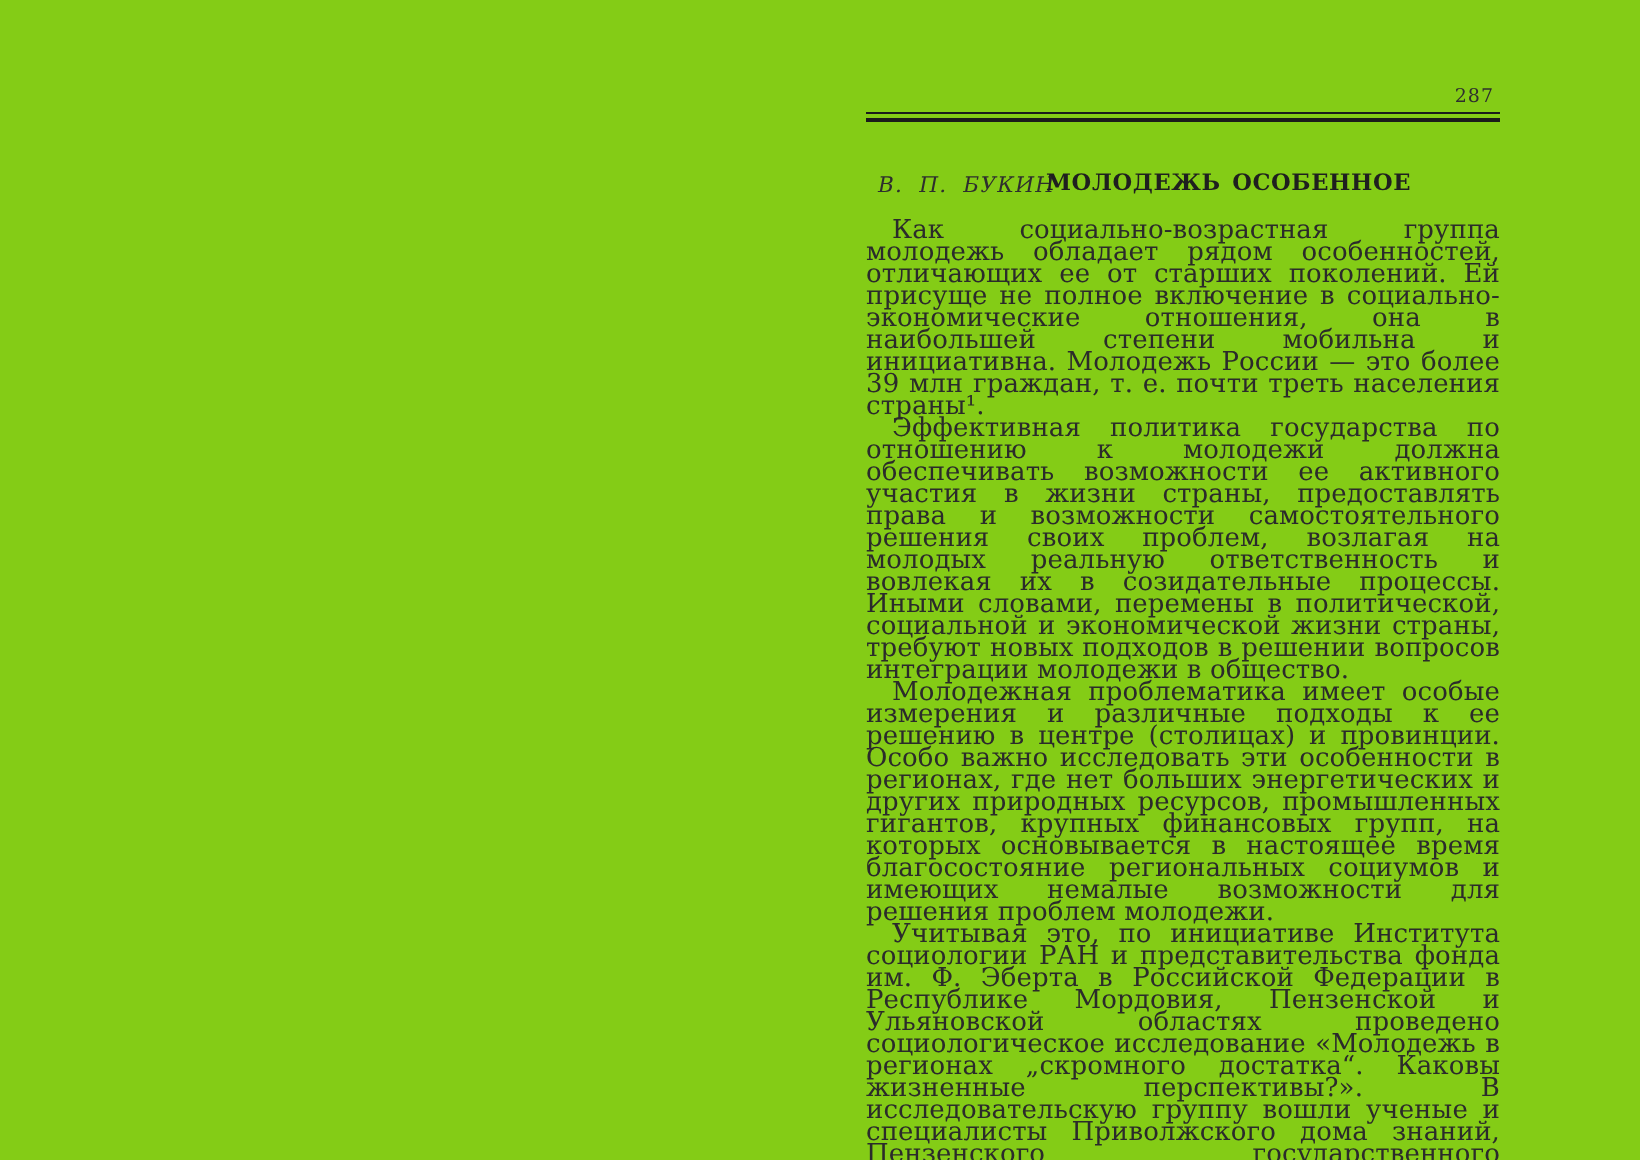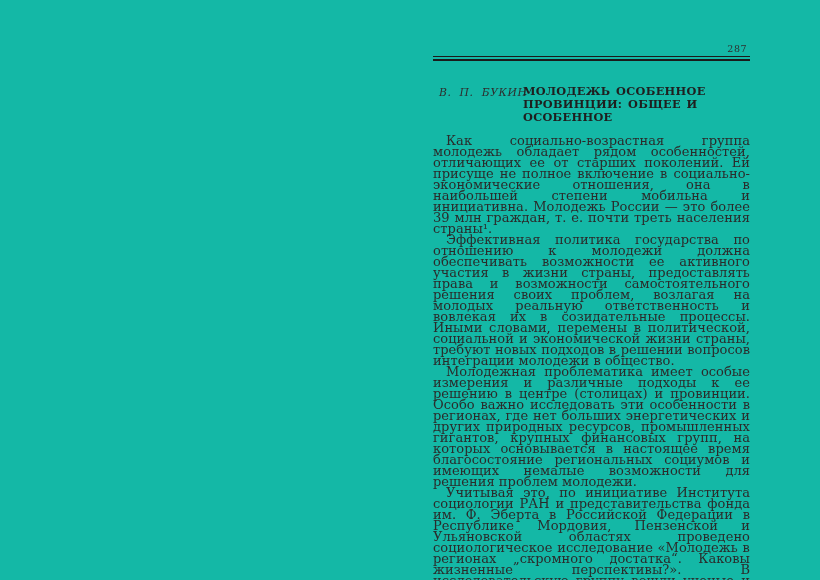--- a/index.html
+++ b/index.html
@@ -10,21 +10,21 @@
   body {
     width: 820px;
     height: 580px;
     position: relative;
     overflow: hidden;
     font-family: "DejaVu Serif", "Liberation Serif", serif;
   }
   .sheet {
     position: absolute;
     inset: 0;
-    background: #14b8a6;
+    background: #84cc16;
   }
   .content {
     position: absolute;
     left: 433px;
     top: 43px;
     width: 317px;
     color: #2b2b2b;
   }
   .pagenum {
     text-align: right;
@@ -104,21 +104,20 @@
   <div class="content">
 
     <div class="pagenum">287</div>
 
     <div class="double-rule"></div>
 
     <div class="byline">
       <div class="author">В. П. БУКИН</div>
       <div class="title">
         <div>МОЛОДЕЖЬ ОСОБЕННОЕ</div>
-        <div>ПРОВИНЦИИ: ОБЩЕЕ И ОСОБЕННОЕ</div>
       </div>
     </div>
 
     <div class="article-body">
       <p class="para" lang="ru">Как социально-возрастная группа молодежь обладает рядом особенностей, отличающих ее от старших поколений. Ей присуще не полное включение в социально-экономические отношения, она в наибольшей степени мобильна и инициативна. Молодежь России — это более 39 млн граждан, т. е. почти треть населения страны¹.</p>
       <p class="para" lang="ru">Эффективная политика государства по отношению к молодежи должна обеспечивать возможности ее активного участия в жизни страны, предоставлять права и возможности самостоятельного решения своих проблем, возлагая на молодых реальную ответственность и вовлекая их в созидательные процессы. Иными словами, перемены в политической, социальной и экономической жизни страны, требуют новых подходов в решении вопросов интеграции молодежи в общество.</p>
       <p class="para" lang="ru">Молодежная проблематика имеет особые измерения и различные подходы к ее решению в центре (столицах) и провинции. Особо важно исследовать эти особенности в регионах, где нет больших энергетических и других природных ресурсов, промышленных гигантов, крупных финансовых групп, на которых основывается в настоящее время благосостояние региональных социумов и имеющих немалые возможности для решения проблем молодежи.</p>
       <p class="para" lang="ru">Учитывая это, по инициативе Института социологии РАН и представительства фонда им. Ф. Эберта в Российской Федерации в Республике Мордовия, Пензенской и Ульяновской областях проведено социологическое исследование «Молодежь в регионах „скромного достатка“. Каковы жизненные перспективы?». В исследовательскую группу вошли ученые и специалисты Приволжского дома знаний, Пензенского государственного университета, НИИ регионологии (г. Саранск), Ульяновского государственного университета.</p>
     </div>
 

